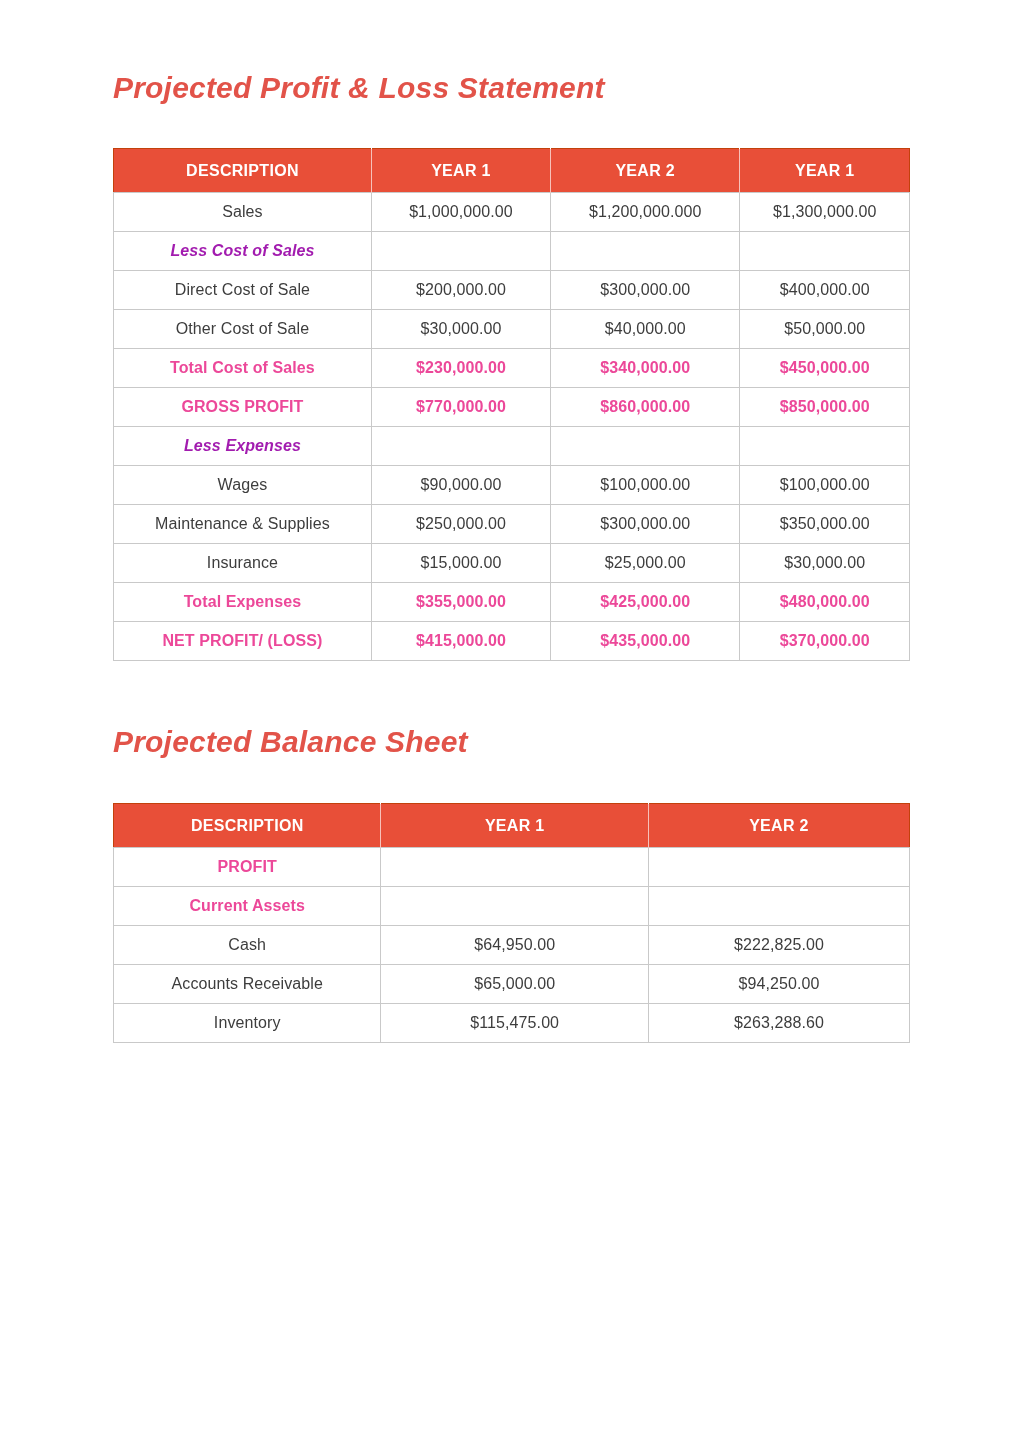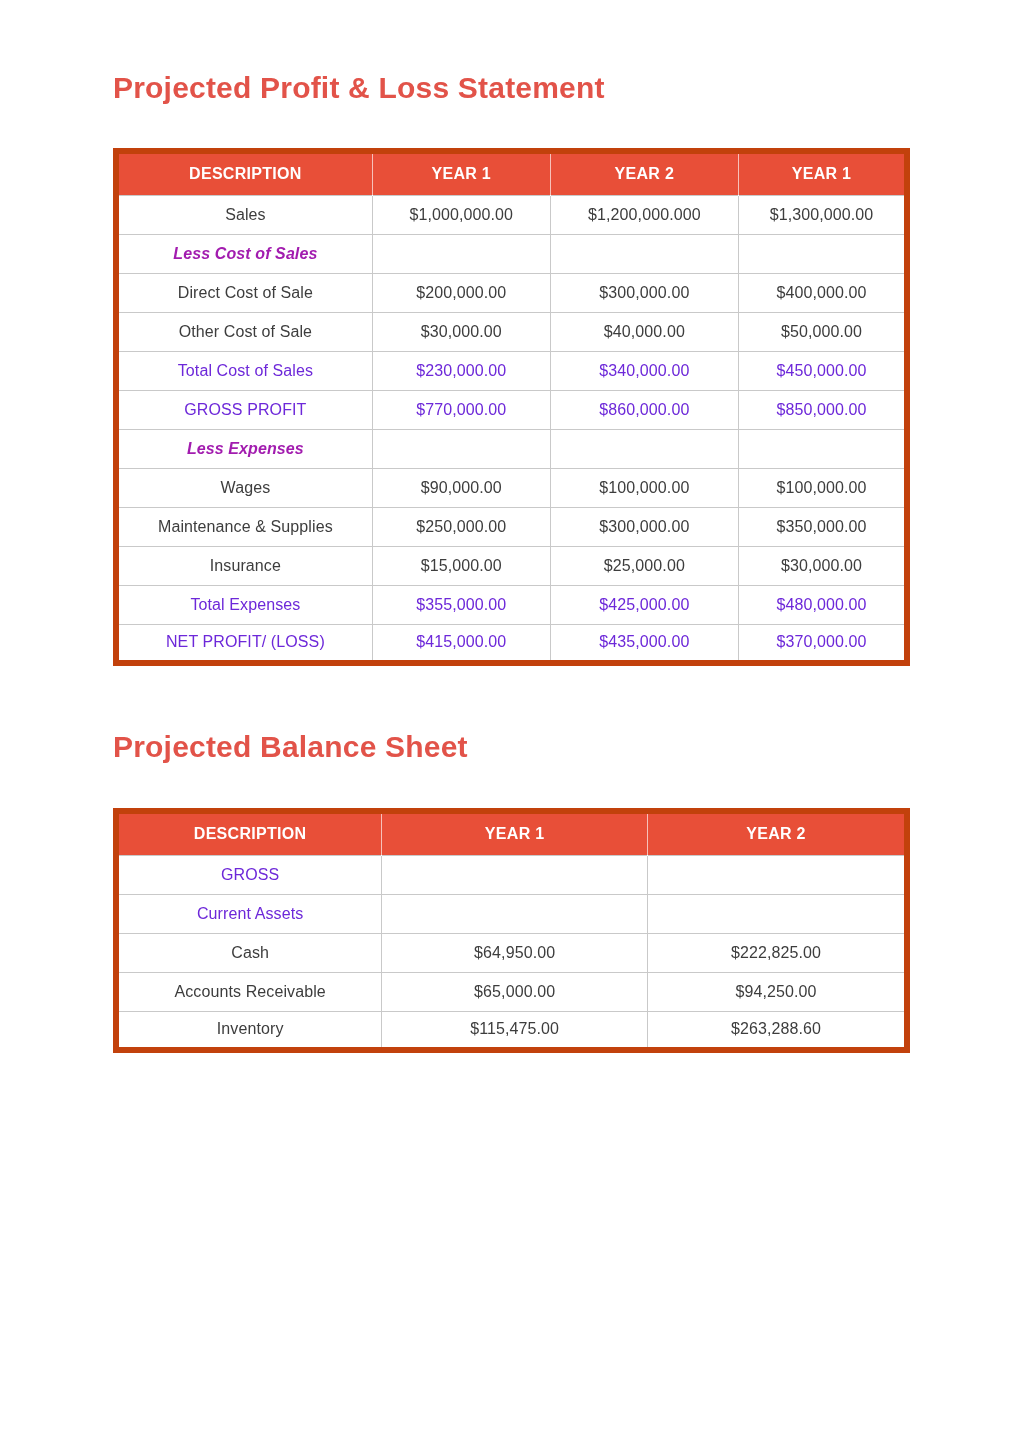--- a/index.html
+++ b/index.html
@@ -17,20 +17,21 @@
     left: 113px;
     top: 0;
     width: 797px;
   }
   .doc-title {
     color: #e25349;
     font-size: 30px;
     font-weight: 700;
     line-height: 34px;
     letter-spacing: 0.2px;
+    font-style: italic;
   }
   .title-pnl { margin-top: 71px; margin-bottom: 43px; }
   .title-bs  { margin-top: 64px; margin-bottom: 44px; }
 
   table.fin-table {
     width: 797px;
     border-collapse: collapse;
     table-layout: fixed;
   }
   table.fin-table thead th {
@@ -48,29 +49,29 @@
   table.fin-table td {
     height: 39px;
     font-size: 16px;
     color: #3d3d3d;
     text-align: center;
     vertical-align: middle;
     border: 1px solid #c9c9c9;
     background: #ffffff;
     letter-spacing: 0.1px;
   }
-  table.fin-table { border: 6px solid #c2410c; }
+  table.fin-table { border: 1px solid #c2410c; }
   tr.row-section td {
     font-weight: 700;
     font-style: italic;
     color: #a21caf;
   }
   tr.row-total td {
-    font-weight: 400;
-    color: #6d28d9;
+    font-weight: 700;
+    color: #ec4899;
   }
   
   .col-pnl-desc  { width: 32.4%; }
   .col-pnl-y1    { width: 22.5%; }
   .col-pnl-y2    { width: 23.8%; }
   .col-pnl-y3    { width: 21.3%; }
   
   .col-bs-desc   { width: 33.6%; }
   .col-bs-y1     { width: 33.6%; }
   .col-bs-y2     { width: 32.8%; }
@@ -184,21 +185,21 @@
       </colgroup>
       <thead>
         <tr>
           <th>DESCRIPTION</th>
           <th>YEAR 1</th>
           <th>YEAR 2</th>
         </tr>
       </thead>
       <tbody>
         <tr class="row-total">
-          <td>GROSS</td>
+          <td>PROFIT</td>
           <td></td>
           <td></td>
         </tr>
         <tr class="row-total">
           <td>Current Assets</td>
           <td></td>
           <td></td>
         </tr>
         <tr class="row-normal">
           <td>Cash</td>

